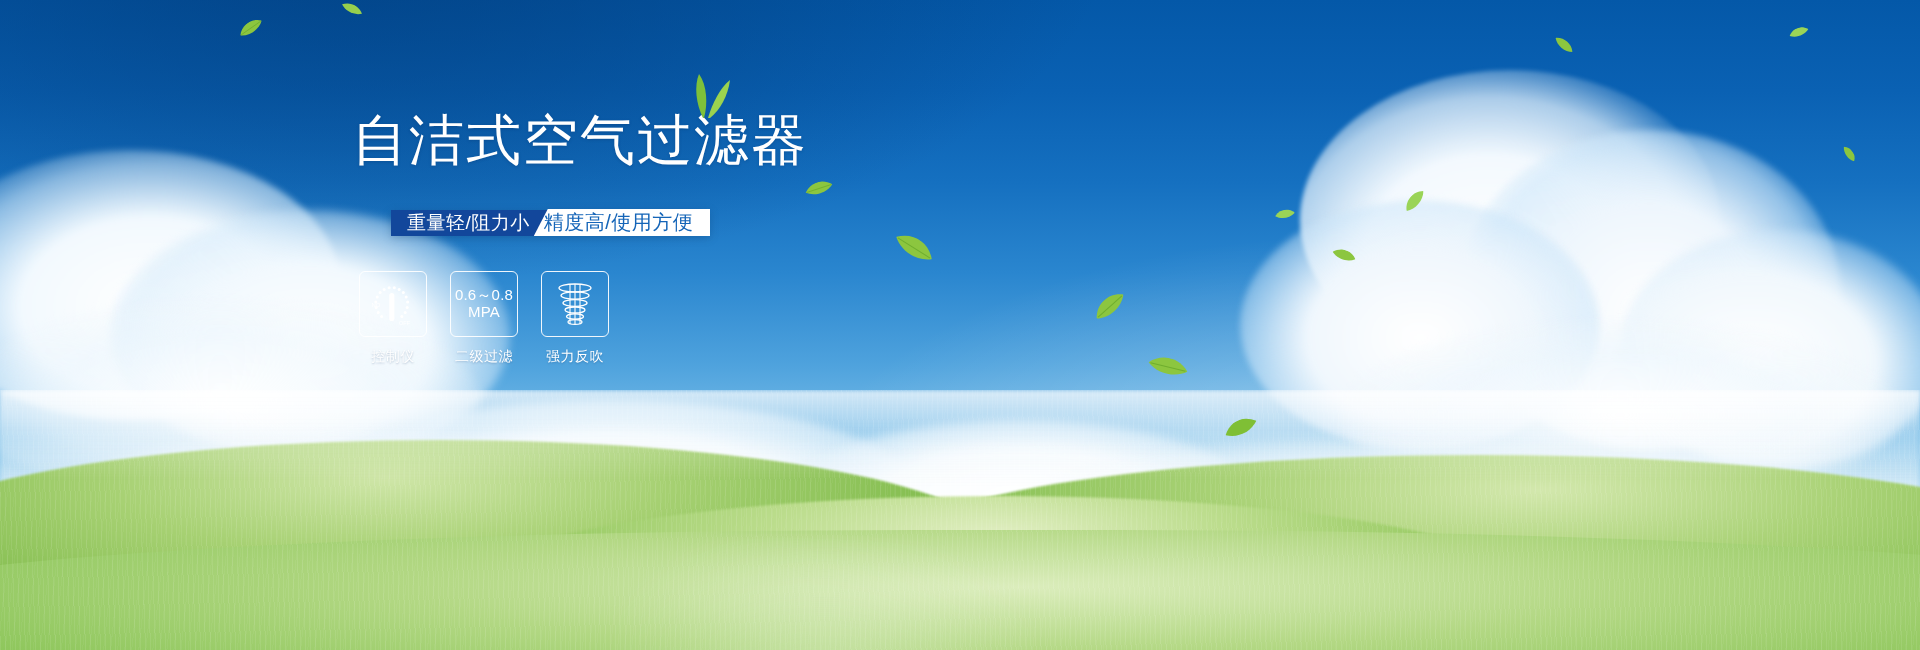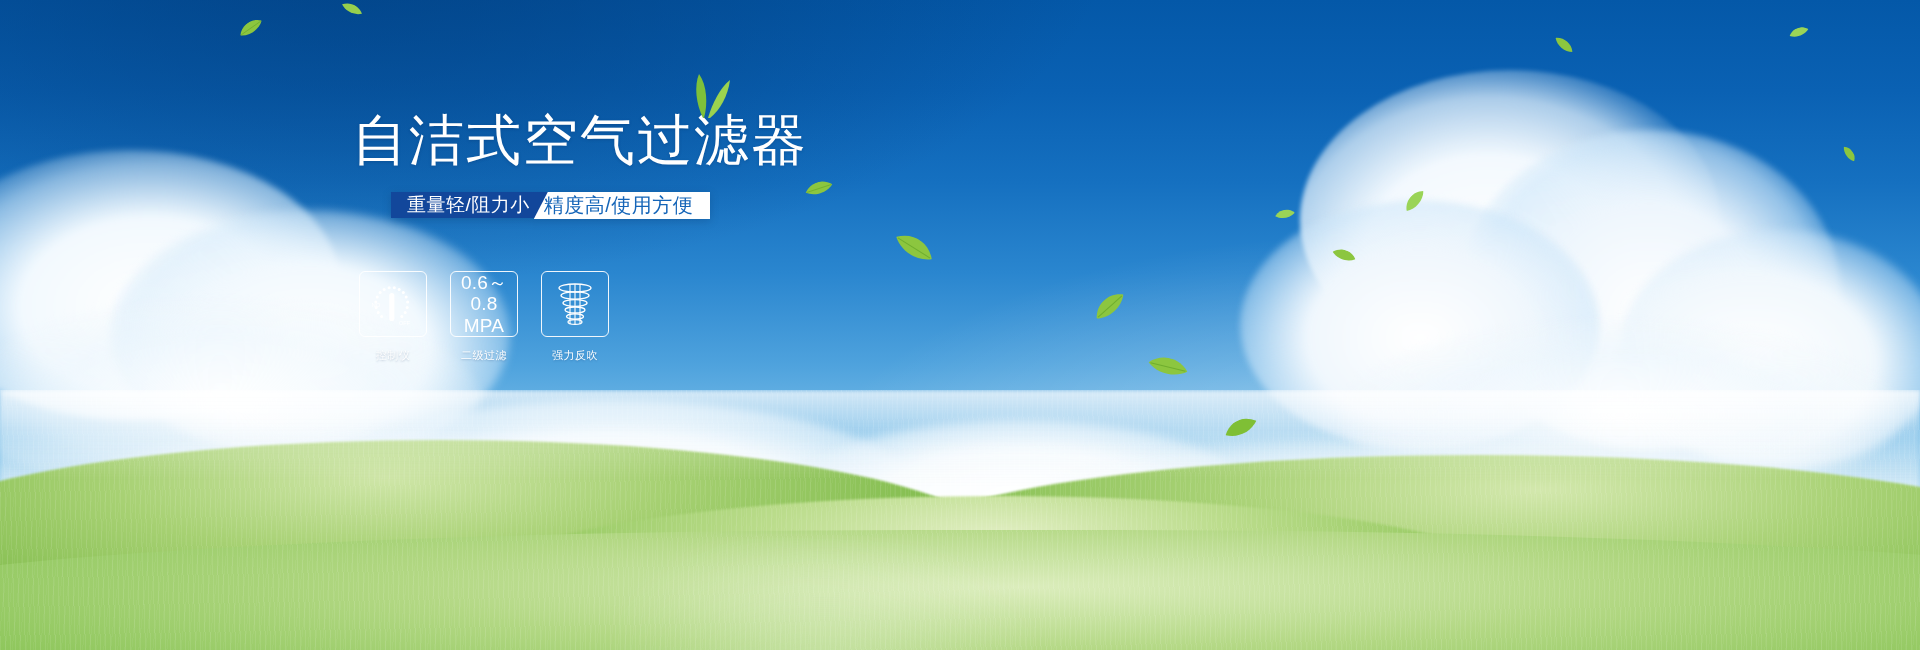--- a/index.html
+++ b/index.html
@@ -145,21 +145,21 @@
     letter-spacing:2px;
     font-weight:400;
     color:#ffffff;
     white-space:nowrap;
     text-shadow:0 1px 3px rgba(0,40,90,0.25);
   }
 
   
   .badge{
     position:absolute;left:351px;top:192px;
-    height:44px;display:flex;align-items:flex-start;
+    height:44px;display:flex;align-items:flex-end;
     filter:drop-shadow(0 2px 4px rgba(0,35,80,0.22));
     padding-left:40px;
   }
   .badge-left{
     background:#12479b;
     color:#ffffff;
     display:flex;align-items:center;
     padding:0 18px 0 16px;
     font-size:19px;letter-spacing:0.5px;
     white-space:nowrap;
@@ -185,26 +185,26 @@
     width:68px;height:66px;
     border:1px solid rgba(255,255,255,0.92);
     border-radius:6px;
     display:flex;flex-direction:column;
     align-items:center;justify-content:center;
     color:#ffffff;
     box-sizing:border-box;
   }
   .feature-box.wide{width:70px;}
   .feature-text{
-    font-size:19px;line-height:1.12;text-align:center;
+    font-size:15px;line-height:1.12;text-align:center;
     letter-spacing:0.2px;color:#ffffff;
   }
   .feature-label{
     margin-top:11px;
-    font-size:11px;color:#ffffff;white-space:nowrap;
+    font-size:14px;color:#ffffff;white-space:nowrap;
     letter-spacing:0.5px;
     text-shadow:0 1px 2px rgba(0,40,90,0.25);
   }
 </style>
 </head>
 <body>
 
 <div class="banner">
 
   <div class="sky-deep"></div>

